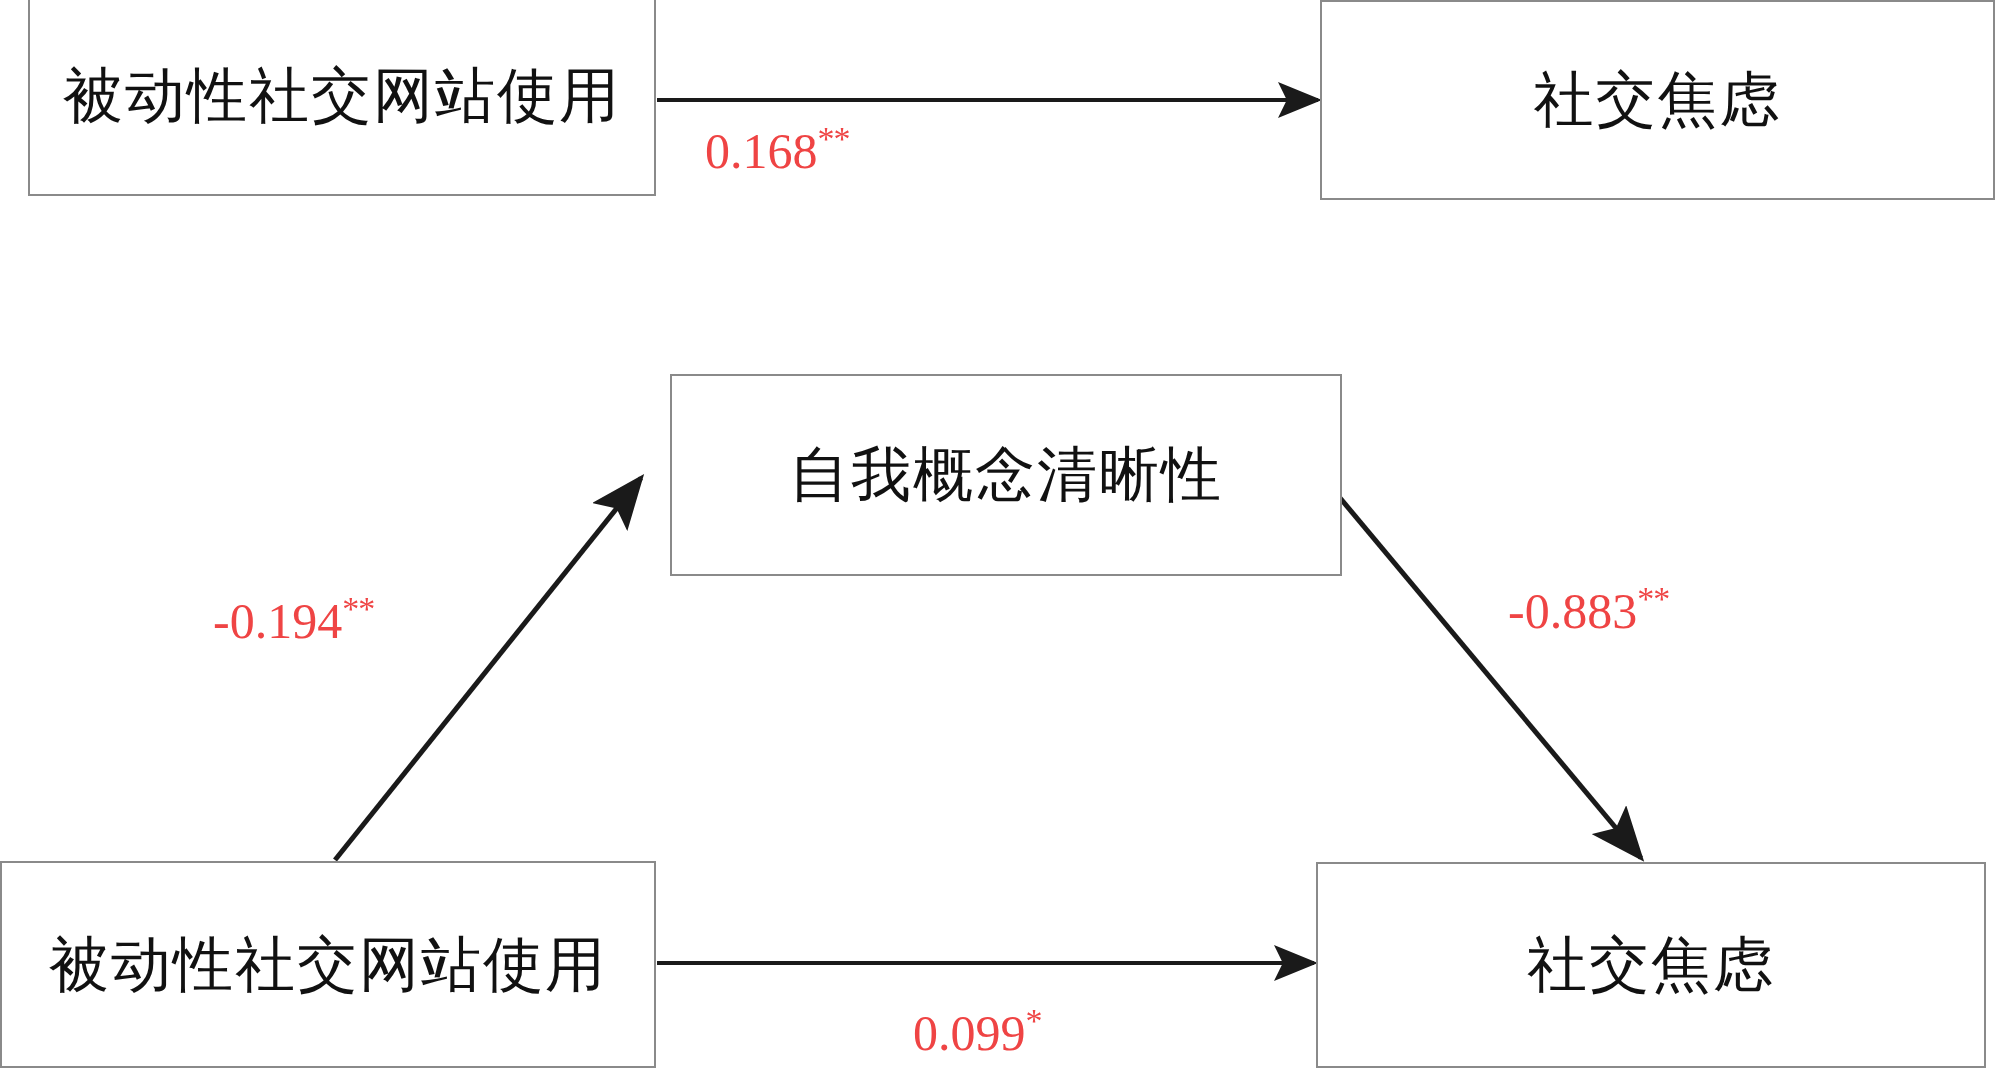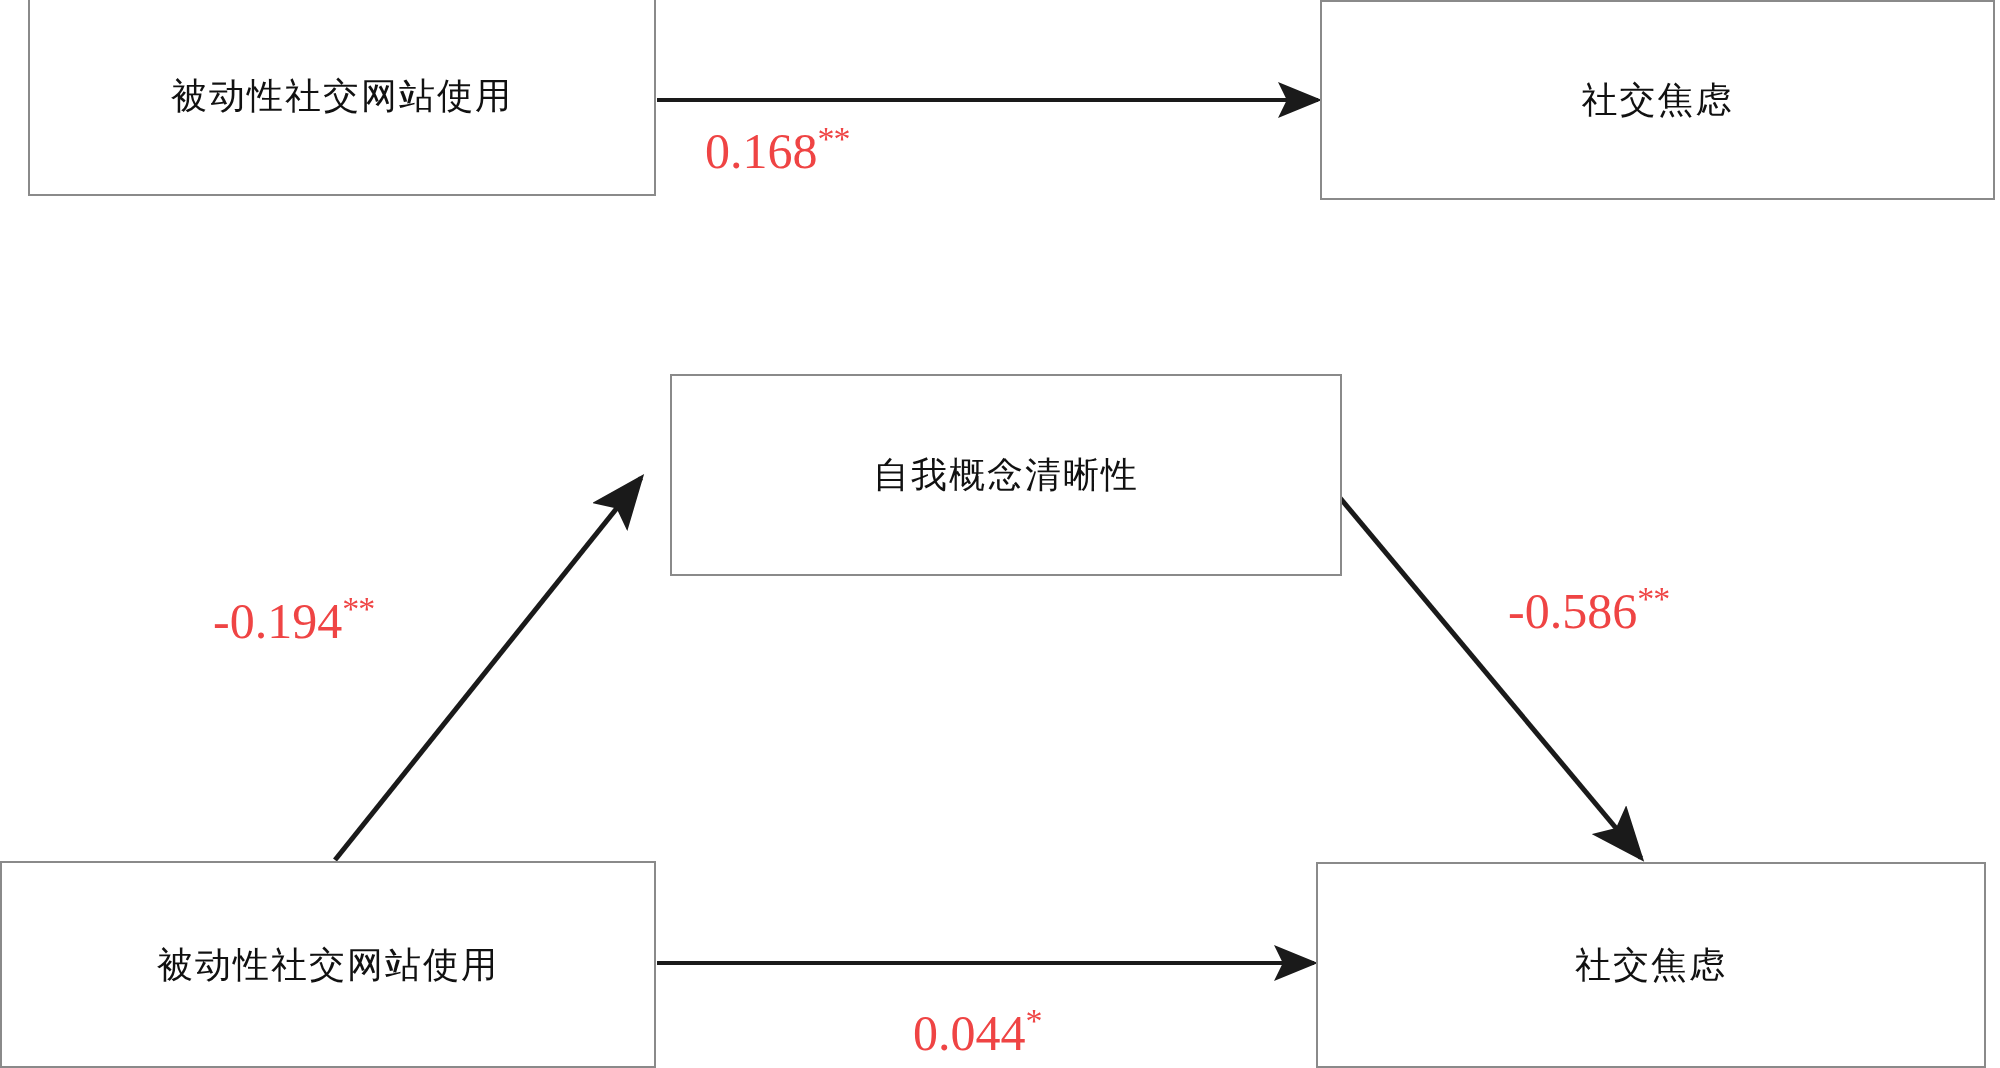--- a/index.html
+++ b/index.html
@@ -23,21 +23,21 @@
     position: absolute;
     box-sizing: border-box;
     border: 2px solid #8a8a8a;
     background: #ffffff;
     display: flex;
     align-items: center;
     justify-content: center;
   }
   .node-label {
     font-family: "Liberation Serif", "DejaVu Serif", serif;
-    font-size: 36px;
+    font-size: 60px;
     letter-spacing: 2px;
     color: #111111;
     line-height: 1;
     white-space: nowrap;
   }
   .path-label {
     position: absolute;
     font-family: "Liberation Serif", "DejaVu Serif", serif;
     font-size: 50px;
     color: #ef4444;
@@ -113,20 +113,20 @@
 
   <div class="node-box" id="box-bottom-outcome">
     <span class="node-label">社交焦虑</span>
   </div>
 
   <div class="path-label" id="lbl-a">
     <span>-0.194</span><span class="star">**</span>
   </div>
 
   <div class="path-label" id="lbl-b">
-    <span>-0.586</span><span class="star">**</span>
+    <span>-0.883</span><span class="star">**</span>
   </div>
 
   <div class="path-label" id="lbl-cprime">
-    <span>0.044</span><span class="star">*</span>
+    <span>0.099</span><span class="star">*</span>
   </div>
 
 </div>
 
 </body></html>

